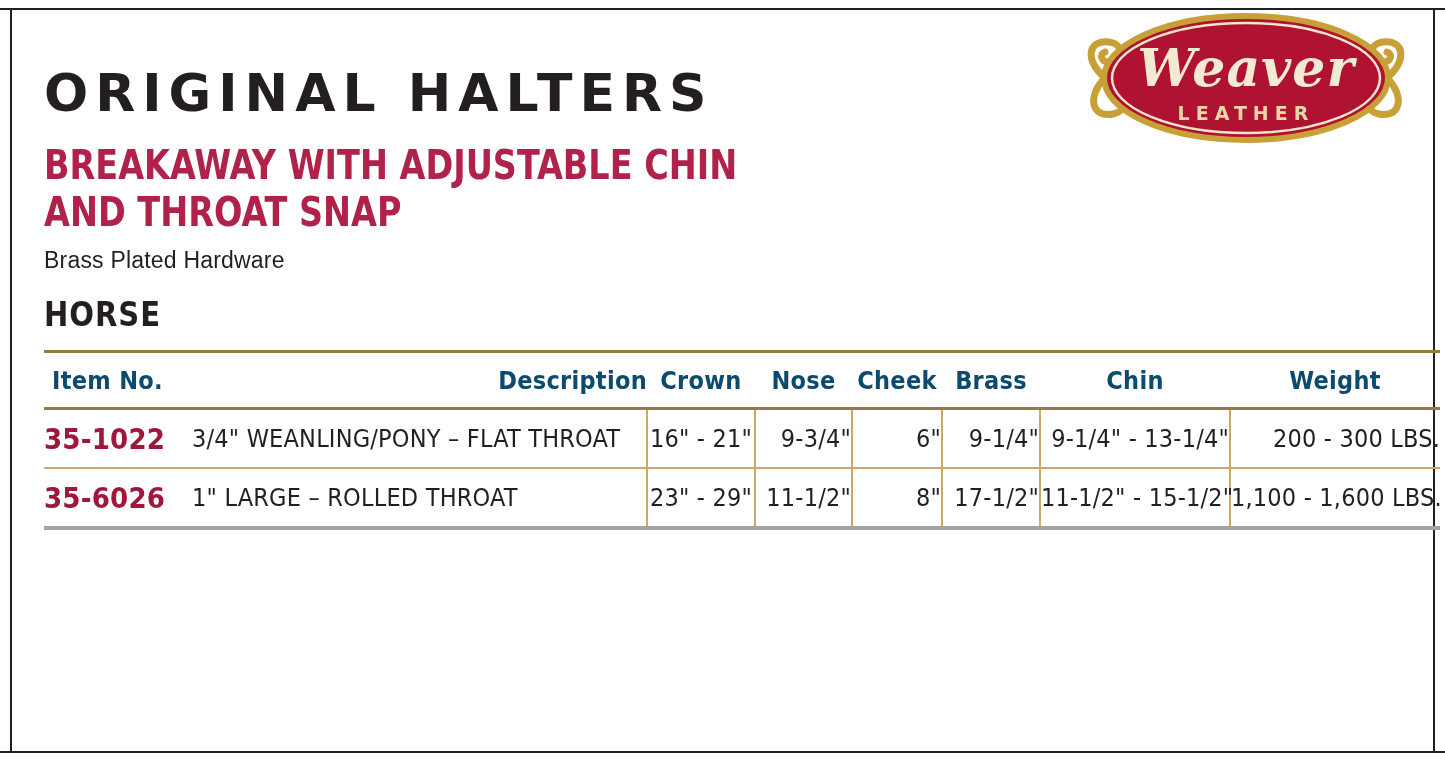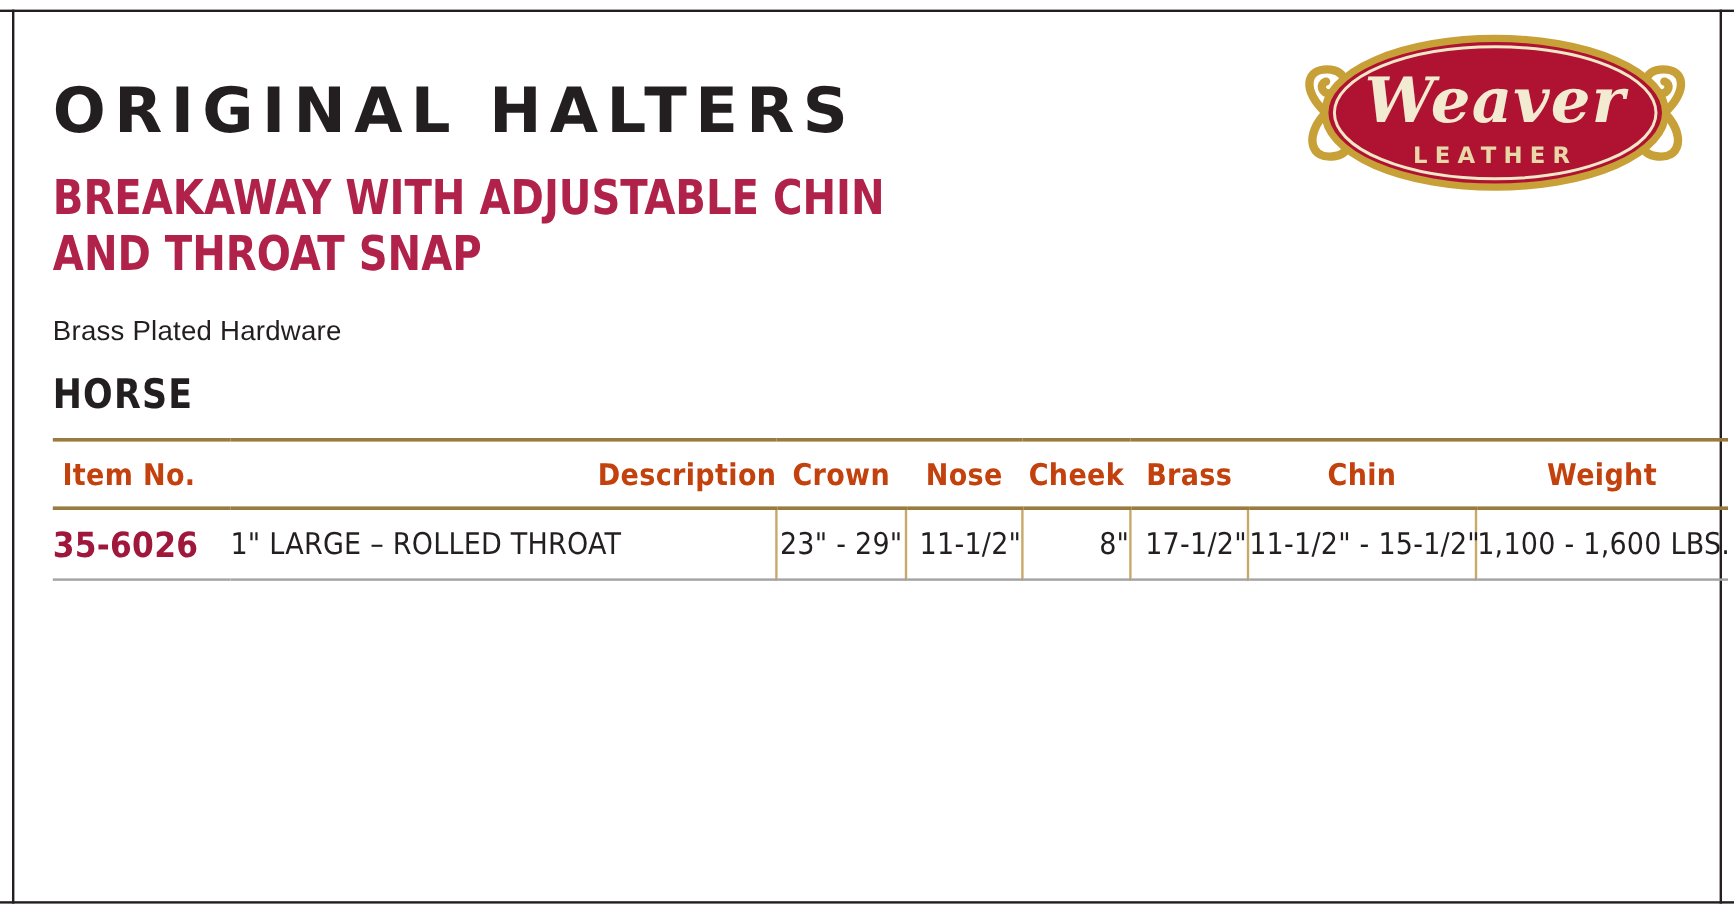--- a/index.html
+++ b/index.html
@@ -75,80 +75,80 @@
     margin-top: 18px;
     transform: scaleX(0.93);
     transform-origin: left top;
     white-space: pre-line;
   }
 
   .hardware {
     font-family: "Liberation Sans", sans-serif;
     font-size: 23px;
     color: #231f20;
-    margin-top: 26px;
+    margin-top: 11px;
     letter-spacing: 0.2px;
   }
 
   .category {
     font-family: "DejaVu Sans Condensed", "Liberation Sans Narrow", "Liberation Sans", sans-serif;
     font-weight: bold;
     font-size: 34px;
     color: #231f20;
     letter-spacing: 1px;
     margin-top: 20px;
     transform: scaleX(0.95);
     transform-origin: left top;
   }
 
   
   .logo {
     position: absolute;
     right: 30px;
-    top: 16px;
+    top: 0;
     width: 340px;
     height: 155px;
     text-align: center;
   }
 
   
   table.spec {
     border-collapse: collapse;
     width: 1356px;
     margin-top: 16px;
     table-layout: fixed;
   }
   table.spec th, table.spec td {
     padding: 0;
     vertical-align: middle;
   }
   .thead-row th {
     font-family: "DejaVu Sans Condensed", "Liberation Sans Narrow", "Liberation Sans", sans-serif;
     font-weight: bold;
     font-size: 25px;
-    color: #c2410c;
+    color: #0c4a6e;
     height: 54px;
     border-top: 3px solid #9a7b3f;
     border-bottom: 3px solid #9a7b3f;
     text-align: center;
     letter-spacing: 0.3px;
   }
   .thead-row th.item-h { text-align: left; padding-left: 8px; }
   .thead-row th.desc-h { text-align: right; }
 
   tbody tr td {
     height: 57px;
     border-bottom: 2px solid #c8a96a;
     font-family: "DejaVu Sans Condensed", "Liberation Sans Narrow", "Liberation Sans", sans-serif;
     font-size: 25px;
     color: #231f20;
     letter-spacing: 0.2px;
   }
   tbody tr:last-child td {
-    border-bottom: 2px solid #a3a3a3;
+    border-bottom: 4px solid #a3a3a3;
   }
   td.item {
     color: #a0173c;
     font-weight: bold;
     font-size: 29px;
     padding-left: 8px;
     text-align: left;
     white-space: nowrap;
   }
   td.desc {
@@ -238,20 +238,30 @@
           <th>Crown</th>
           <th>Nose</th>
           <th>Cheek</th>
           <th>Brass</th>
           <th>Chin</th>
           <th>Weight</th>
         </tr>
       </thead>
       <tbody>
         <tr>
+          <td class="item">35-1022</td>
+          <td class="desc">3/4" WEANLING/PONY – FLAT THROAT</td>
+          <td class="num center">16" - 21"</td>
+          <td class="num">9-3/4"</td>
+          <td class="num">6"</td>
+          <td class="num">9-1/4"</td>
+          <td class="num">9-1/4" - 13-1/4"</td>
+          <td class="weight">200 - 300 LBS.</td>
+        </tr>
+        <tr>
           <td class="item">35-6026</td>
           <td class="desc">1" LARGE – ROLLED THROAT</td>
           <td class="num center">23" - 29"</td>
           <td class="num">11-1/2"</td>
           <td class="num">8"</td>
           <td class="num">17-1/2"</td>
           <td class="num">11-1/2" - 15-1/2"</td>
           <td class="weight">1,100 - 1,600 LBS.</td>
         </tr>
       </tbody>

